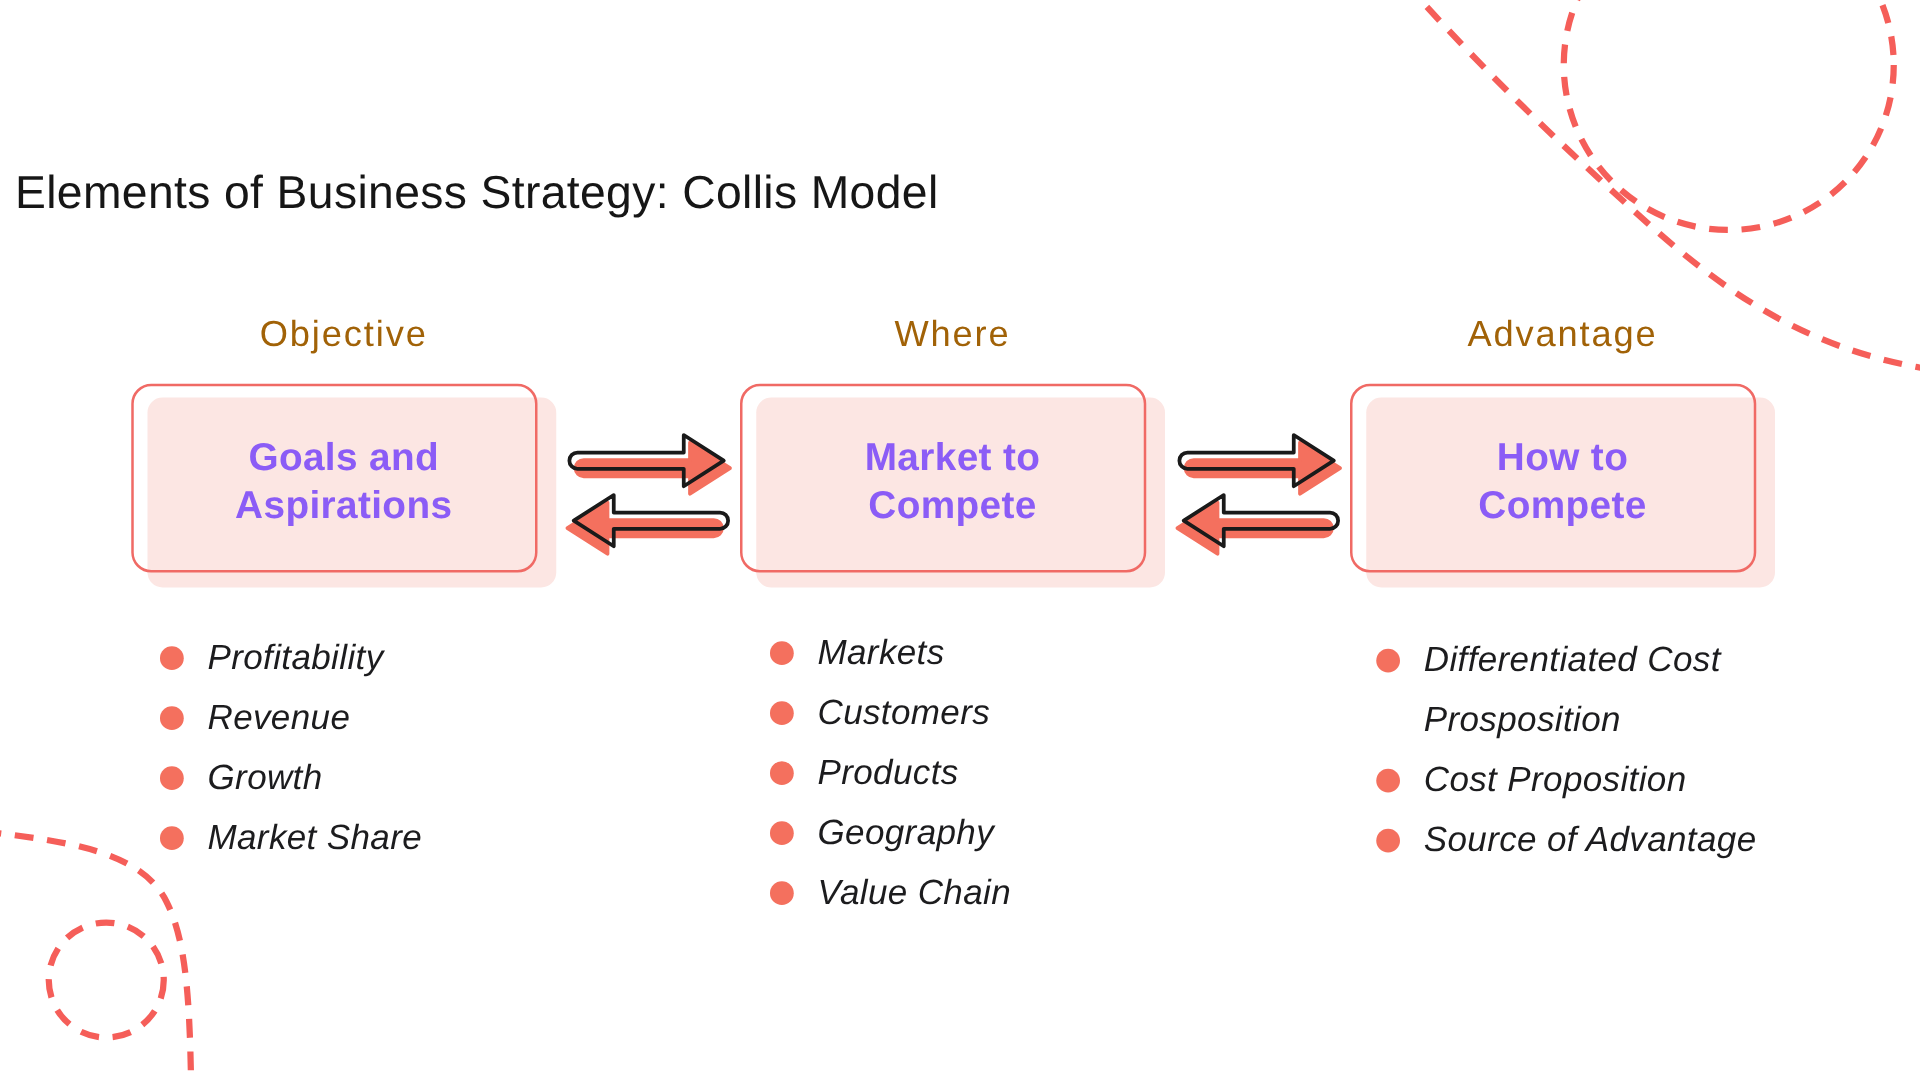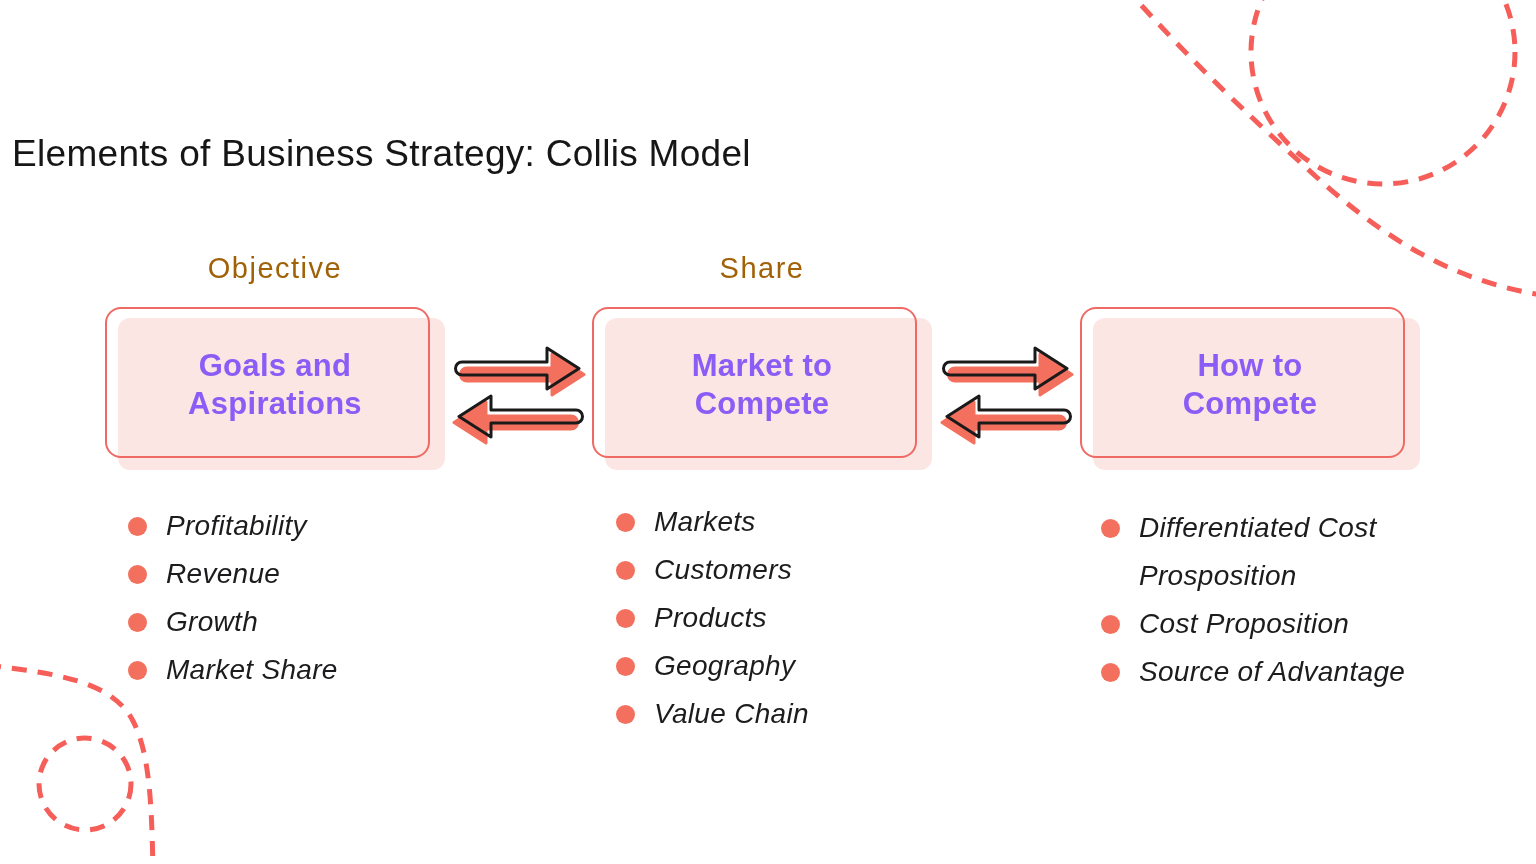--- a/index.html
+++ b/index.html
@@ -71,21 +71,22 @@
   <svg id="decor" viewBox="0 0 1536 864" xmlns="http://www.w3.org/2000/svg">
     <circle class="dash" cx="1383" cy="52" r="132"></circle>
     <path class="dash" d="M 1124 -14 C 1188 58 1243 110 1301 163 C 1367 224 1438 280 1548 296"></path>
     <path class="dash" d="M -14 665 C 52 673 112 680 133 721 C 149 752 152 800 153 876"></path>
     <circle class="dash" cx="85" cy="784" r="46"></circle>
   </svg>
 
   <div class="title">Elements of Business Strategy: Collis Model</div>
 
   <div class="col-header" style="left:105px">Objective</div>
-  <div class="col-header" style="left:592px">Share</div>
+  <div class="col-header" style="left:592px">Where</div>
+  <div class="col-header" style="left:1080px">Advantage</div>
 
   <div class="box" style="left:105px">
     <div class="shadow"></div>
     <div class="outline"></div>
     <div class="label">
       <span>Goals and</span>
       <span>Aspirations</span>
     </div>
   </div>
 

